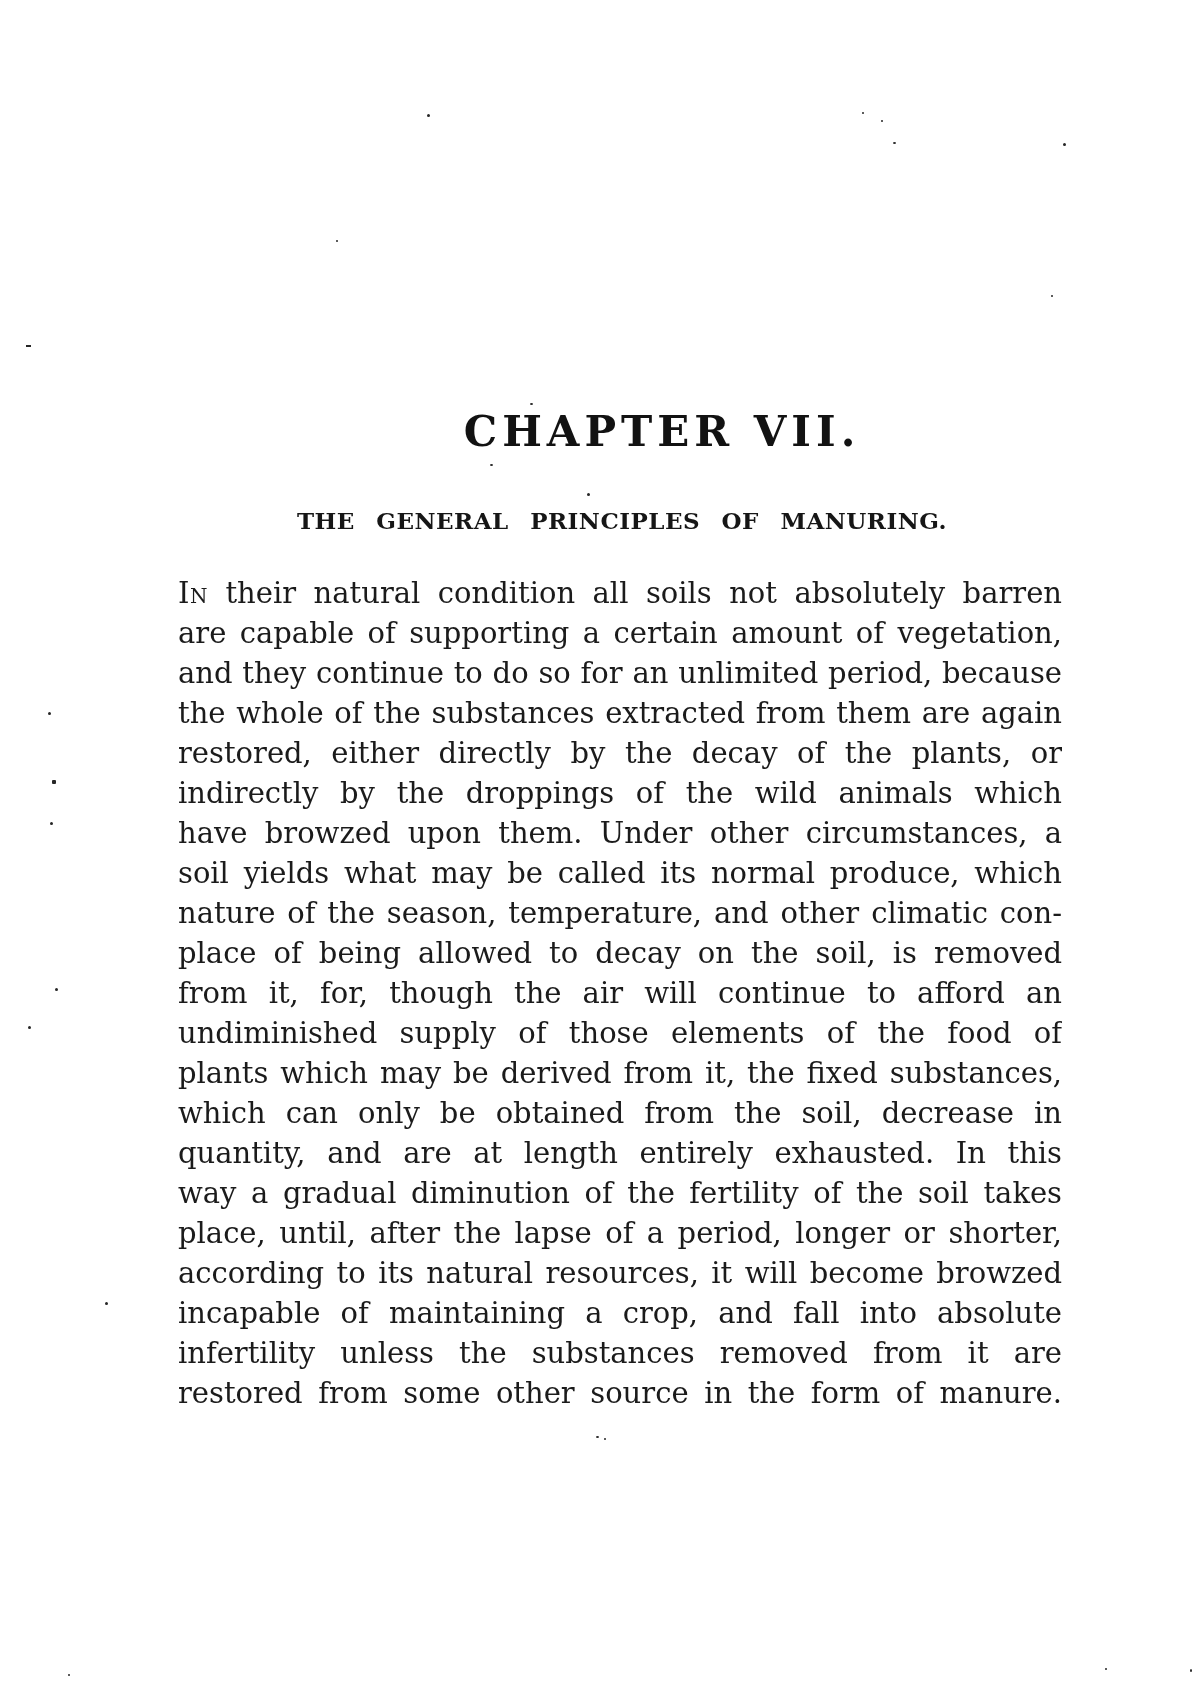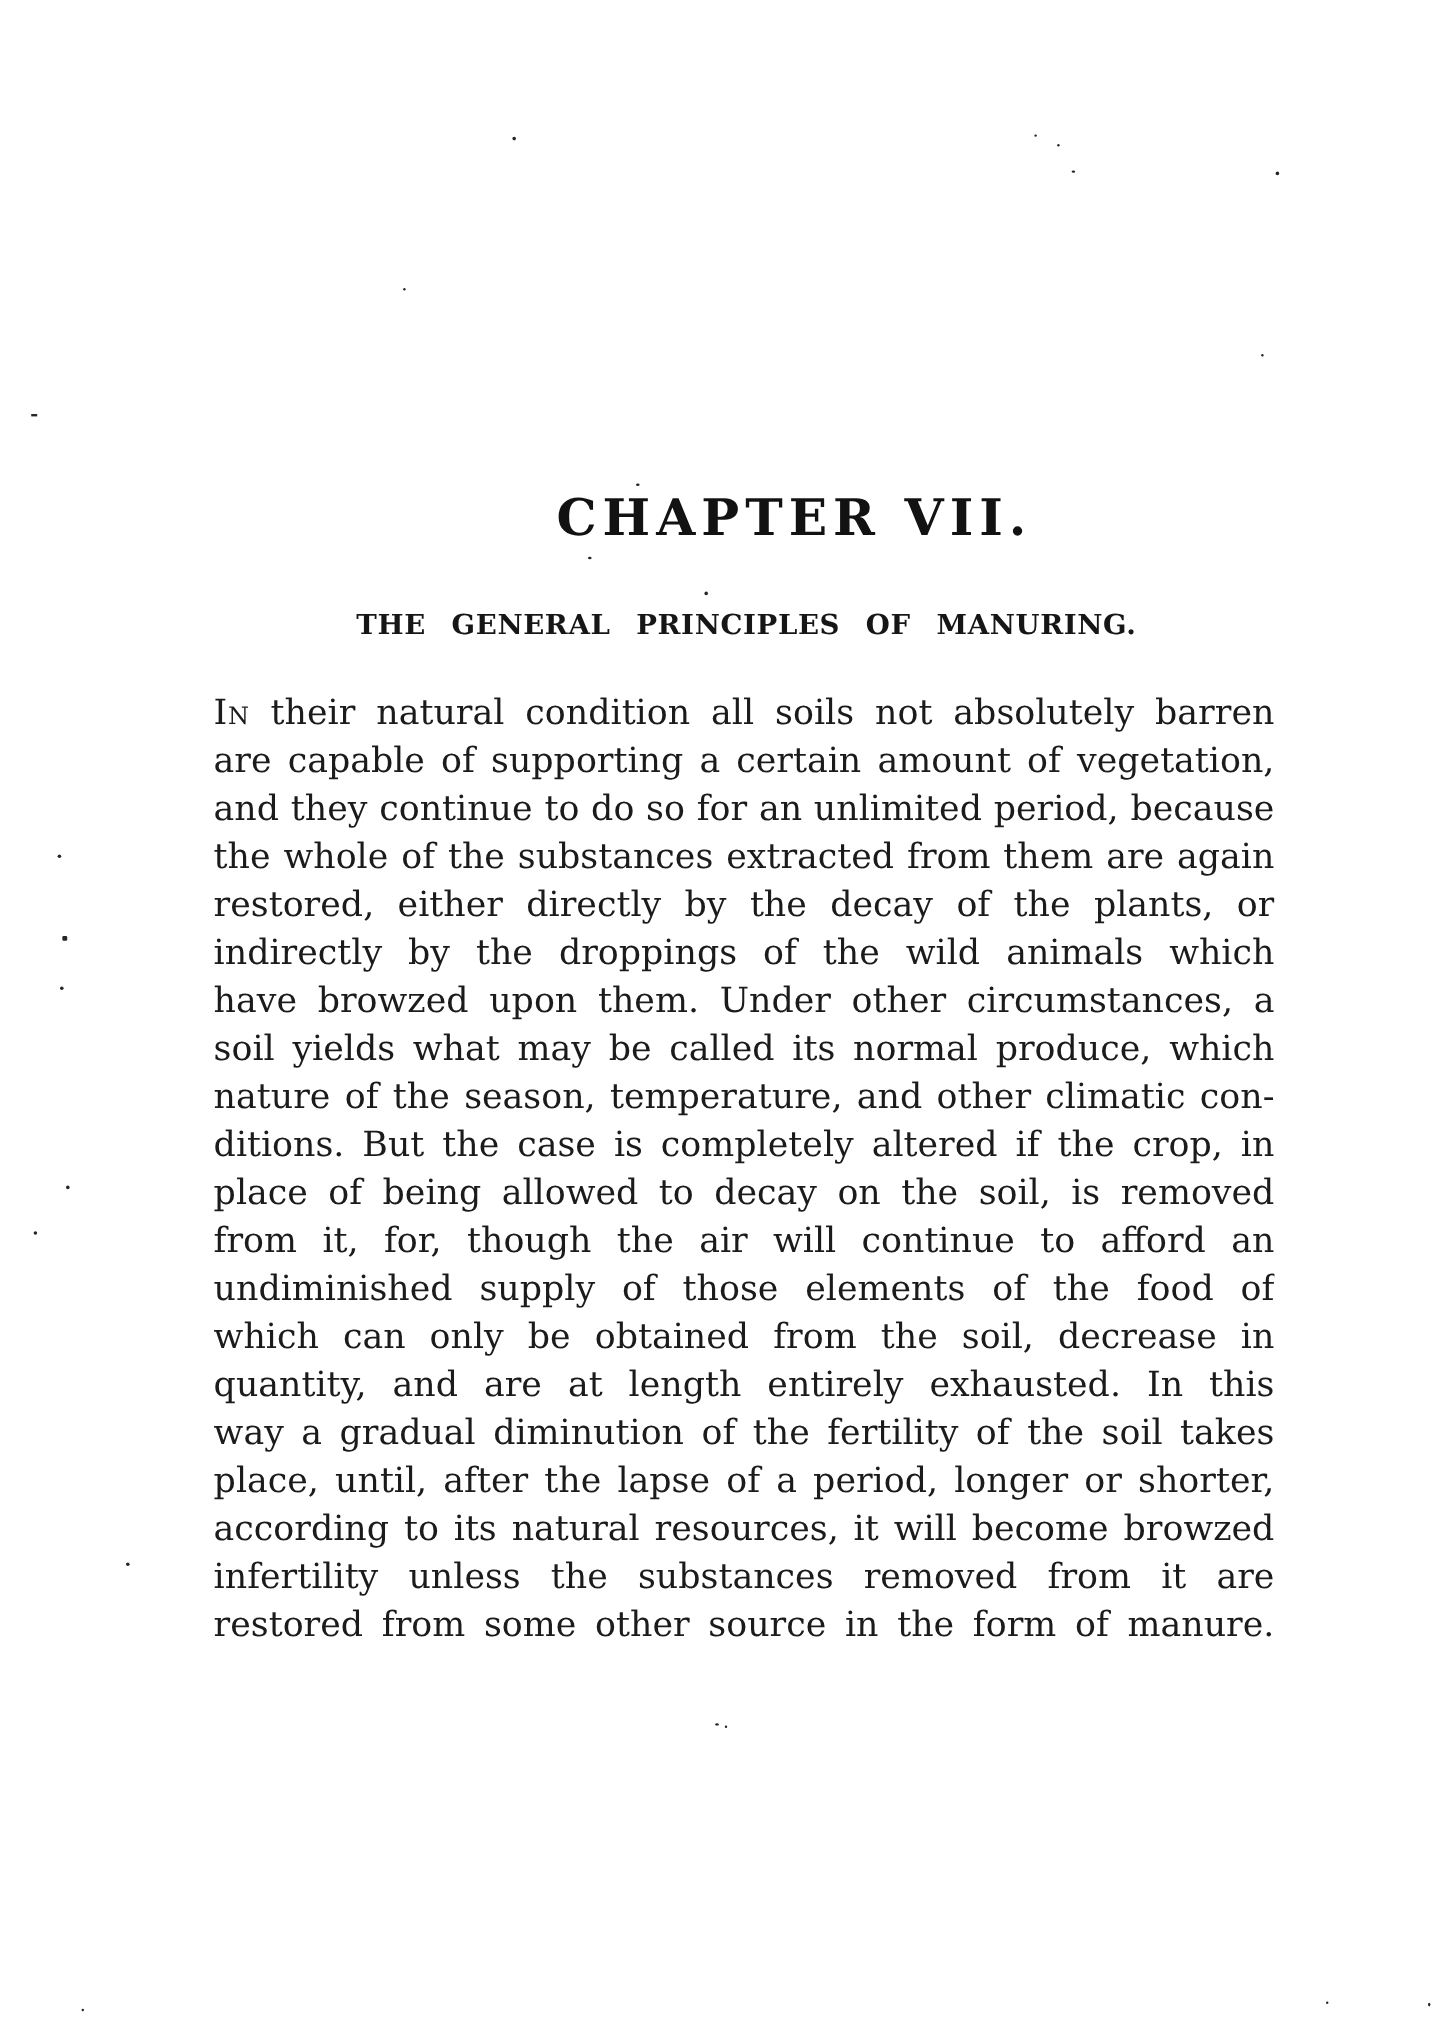--- a/index.html
+++ b/index.html
@@ -58,29 +58,30 @@
     </div>
     <div id="lines-container">
         <div class="line">are capable of supporting a certain amount of vegetation,</div>
         <div class="line">and they continue to do so for an unlimited period, because</div>
         <div class="line">the whole of the substances extracted from them are again</div>
         <div class="line">restored, either directly by the decay of the plants, or</div>
         <div class="line">indirectly by the droppings of the wild animals which</div>
         <div class="line">have browzed upon them.  Under other circumstances, a</div>
         <div class="line">soil yields what may be called its normal produce, which</div>
         <div class="line">nature of the season, temperature, and other climatic con-</div>
-        <div class="line">ditions.  But the case is completely altered if the crop, in</div>
         <div class="line">place of being allowed to decay on the soil, is removed</div>
         <div class="line">from it, for, though the air will continue to afford an</div>
         <div class="line">undiminished supply of those elements of the food of</div>
+        <div class="line">plants which may be derived from it, the fixed substances,</div>
         <div class="line">which can only be obtained from the soil, decrease in</div>
         <div class="line">quantity, and are at length entirely exhausted.  In this</div>
         <div class="line">way a gradual diminution of the fertility of the soil takes</div>
         <div class="line">place, until, after the lapse of a period, longer or shorter,</div>
         <div class="line">according to its natural resources, it will become browzed</div>
+        <div class="line">incapable of maintaining a crop, and fall into absolute</div>
         <div class="line">infertility unless the substances removed from it are</div>
         <div class="line">restored from some other source in the form of manure.</div>
       </div>
   </div>
 
   <div class="speck" style="left:427px;top:114px;width:3px;height:3px;"></div>
   <div class="speck" style="left:862px;top:112px;width:2px;height:2px;"></div>
   <div class="speck" style="left:881px;top:120px;width:2px;height:2px;"></div>
   <div class="speck" style="left:893px;top:142px;width:3px;height:2px;"></div>
   <div class="speck" style="left:1063px;top:143px;width:3px;height:3px;"></div>

